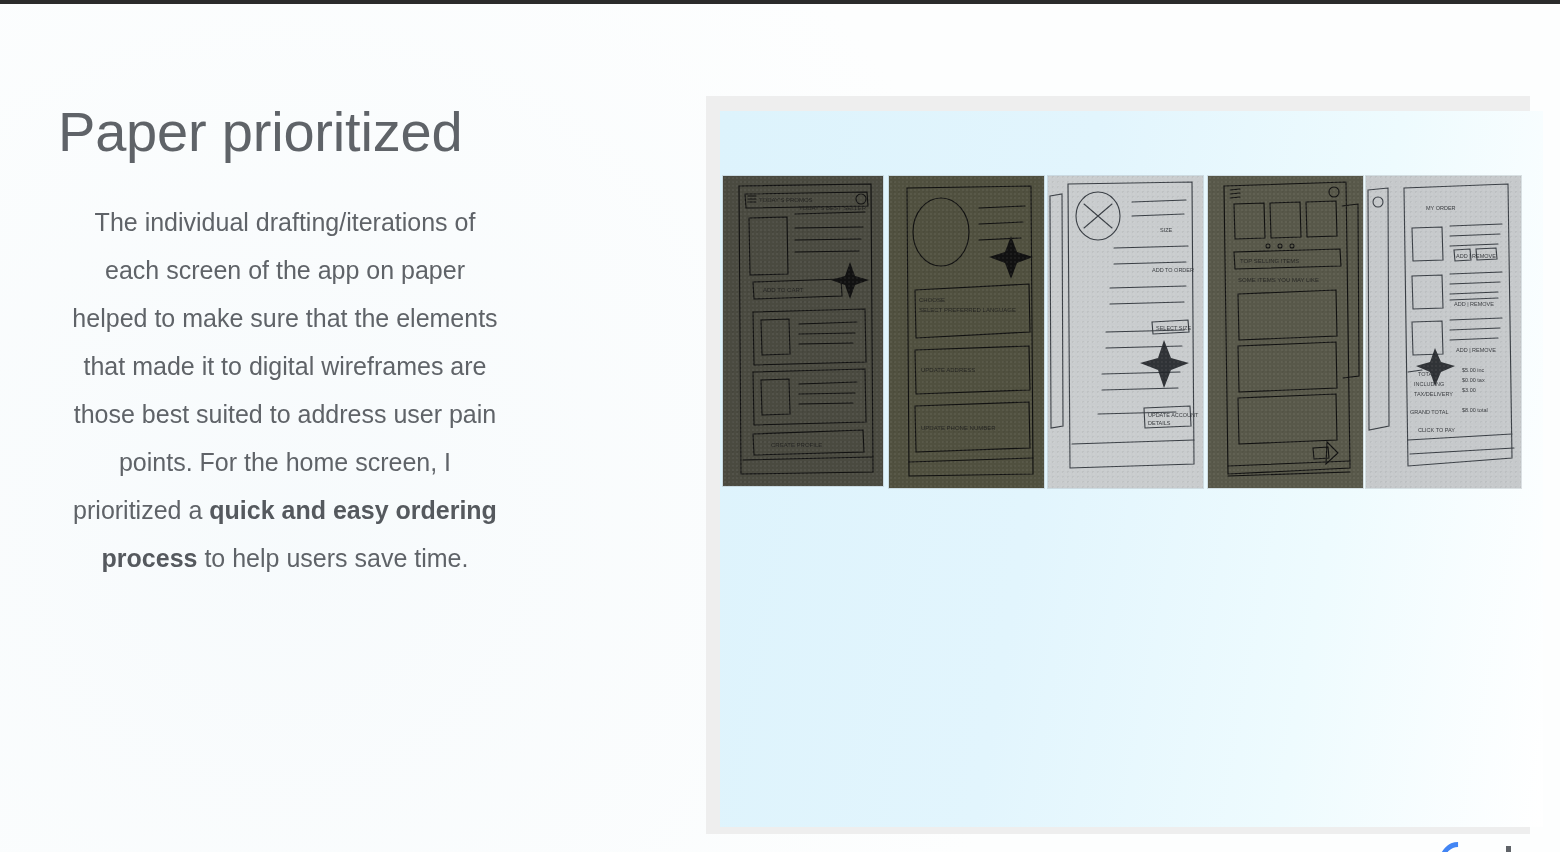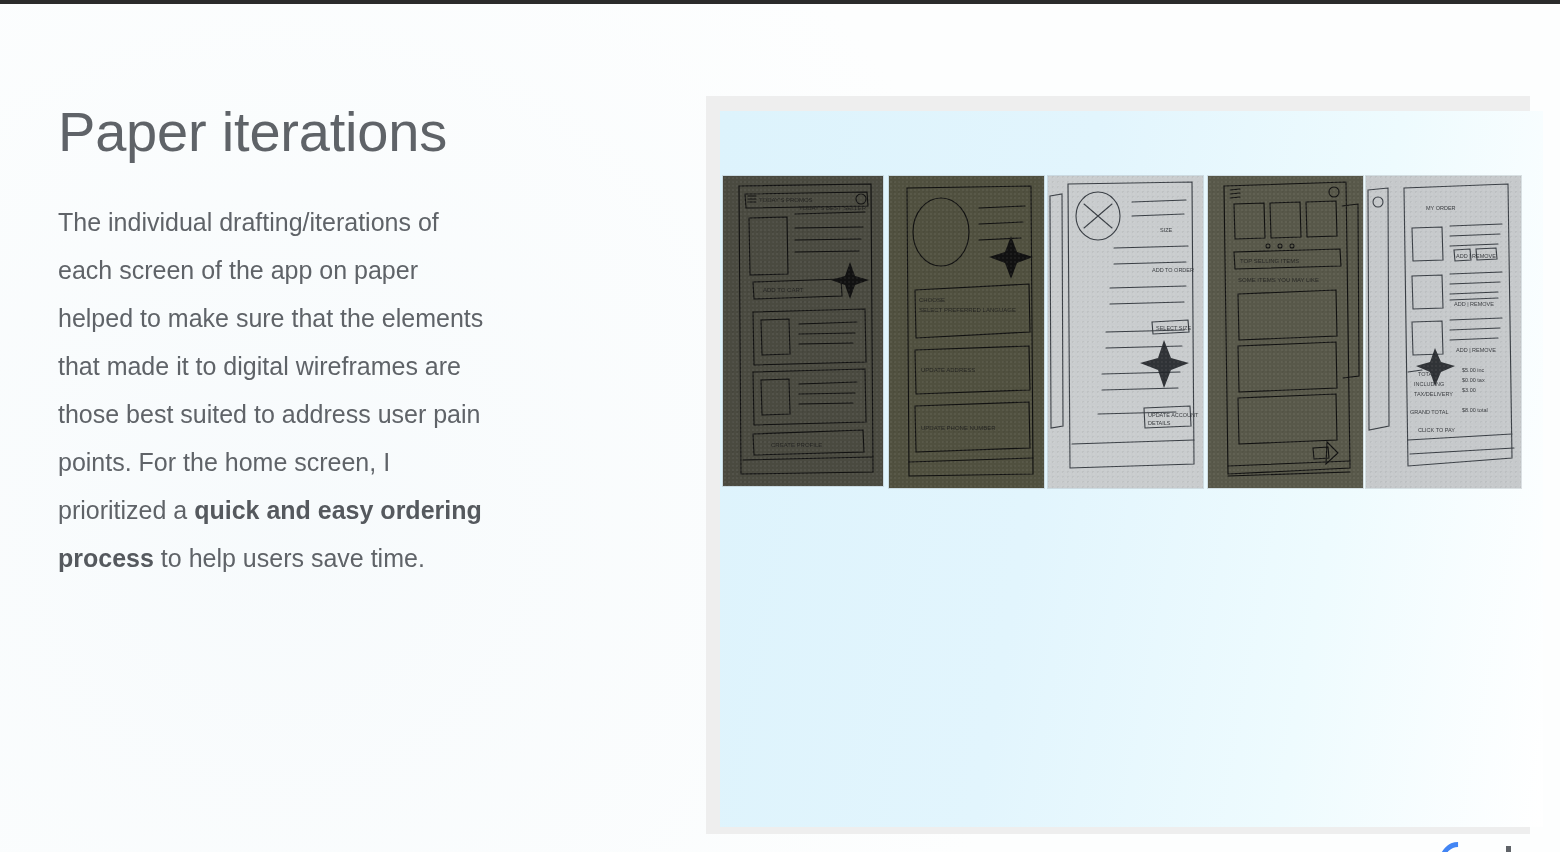--- a/index.html
+++ b/index.html
@@ -48,22 +48,23 @@
     letter-spacing: -0.2px;
     line-height: 1.15;
     margin: 0 0 34px 0;
     white-space: nowrap;
   }
   .body-copy {
     font-size: 25px;
     line-height: 48px;
     color: #5f6368;
     font-weight: 400;
-    margin: 0;
+    margin: 12px;
     width: 430px;
+    text-align: center;
   }
   .body-copy b {
     font-weight: 700;
     color: #55595e;
   }
 
   
   .panel-frame {
     position: absolute;
     left: 706px;
@@ -145,21 +146,21 @@
   }
 </style>
 </head>
 <body>
 
 <div class="top-bar"></div>
 
 <div class="slide">
 
   <div class="text-col">
-    <h1 class="page-title">Paper iterations</h1>
+    <h1 class="page-title">Paper prioritized</h1>
 
     <p class="body-copy"><span>The individual drafting/iterations of each screen of the app on paper helped to make sure that the elements that made it to digital wireframes are those best suited to address user pain points. For the home screen, I prioritized a </span><b>quick and easy ordering process</b><span> to help users save time.</span></p>
   </div>
 
   <div class="panel-frame"></div>
   <div class="panel-inner"></div>
 
   <div class="photo-strip">
 
     <div class="wf-photo paper-dark" style="left:0px; width:160px; height:310px;">

